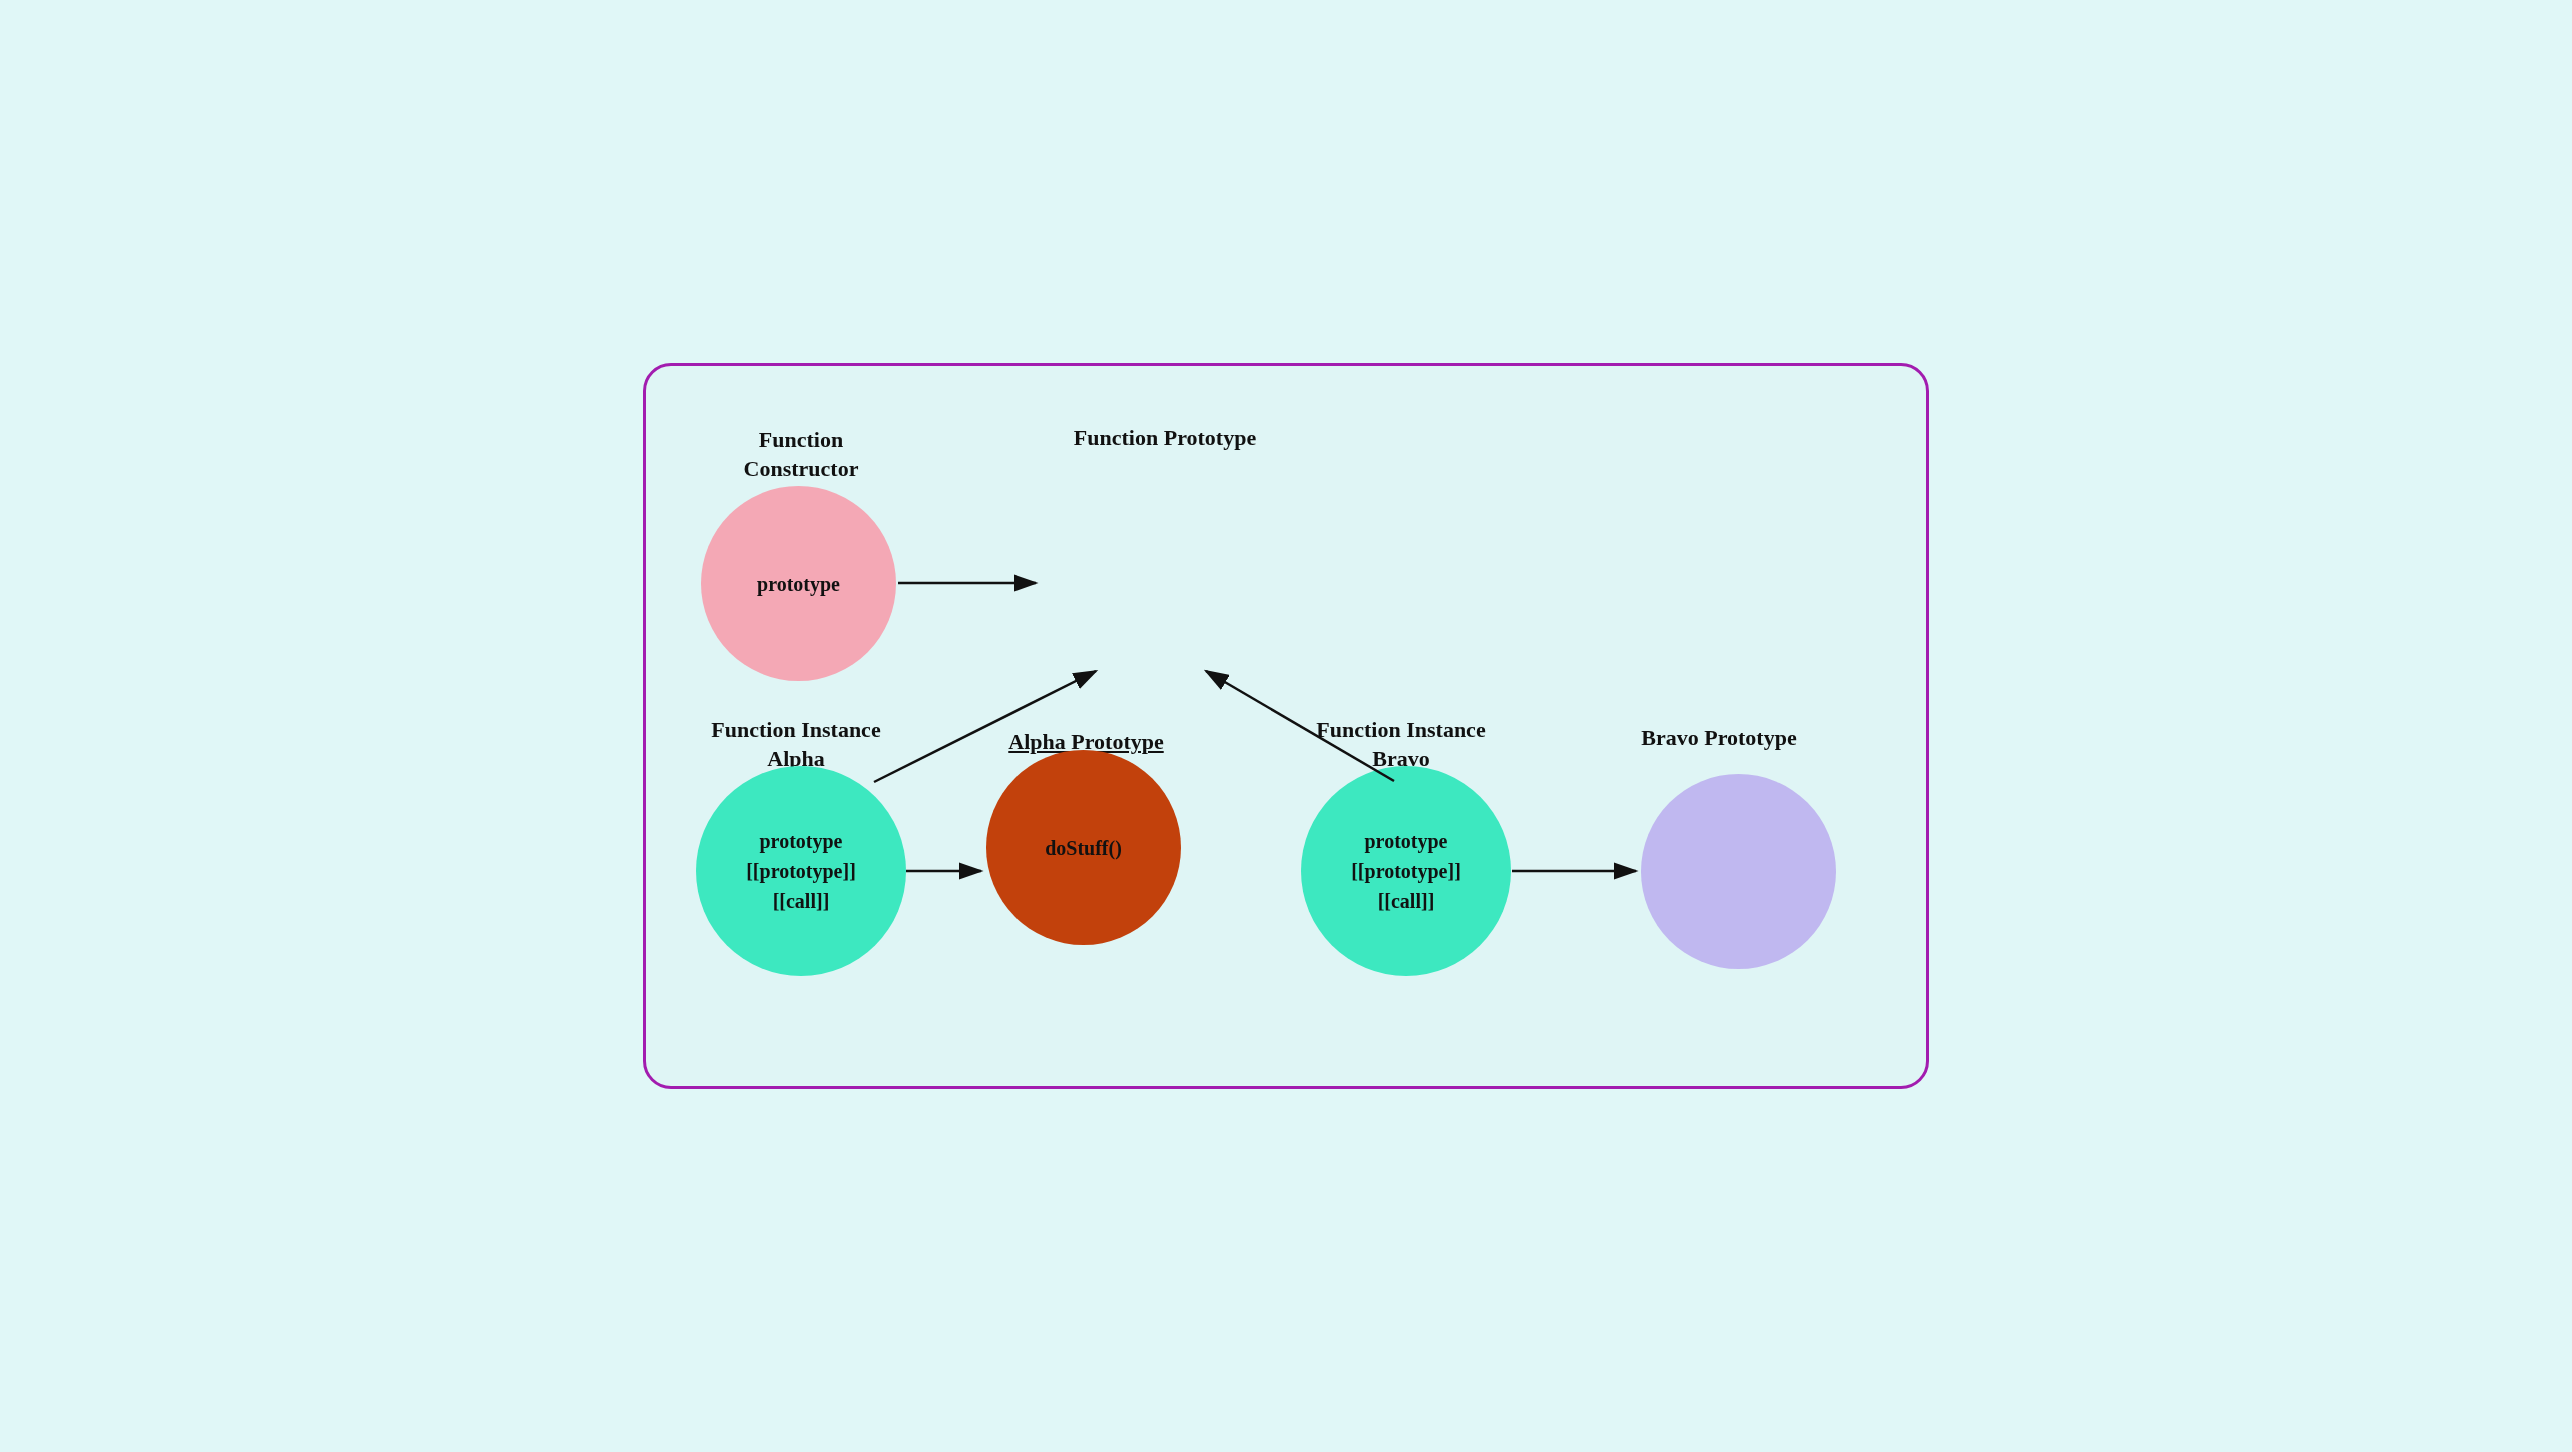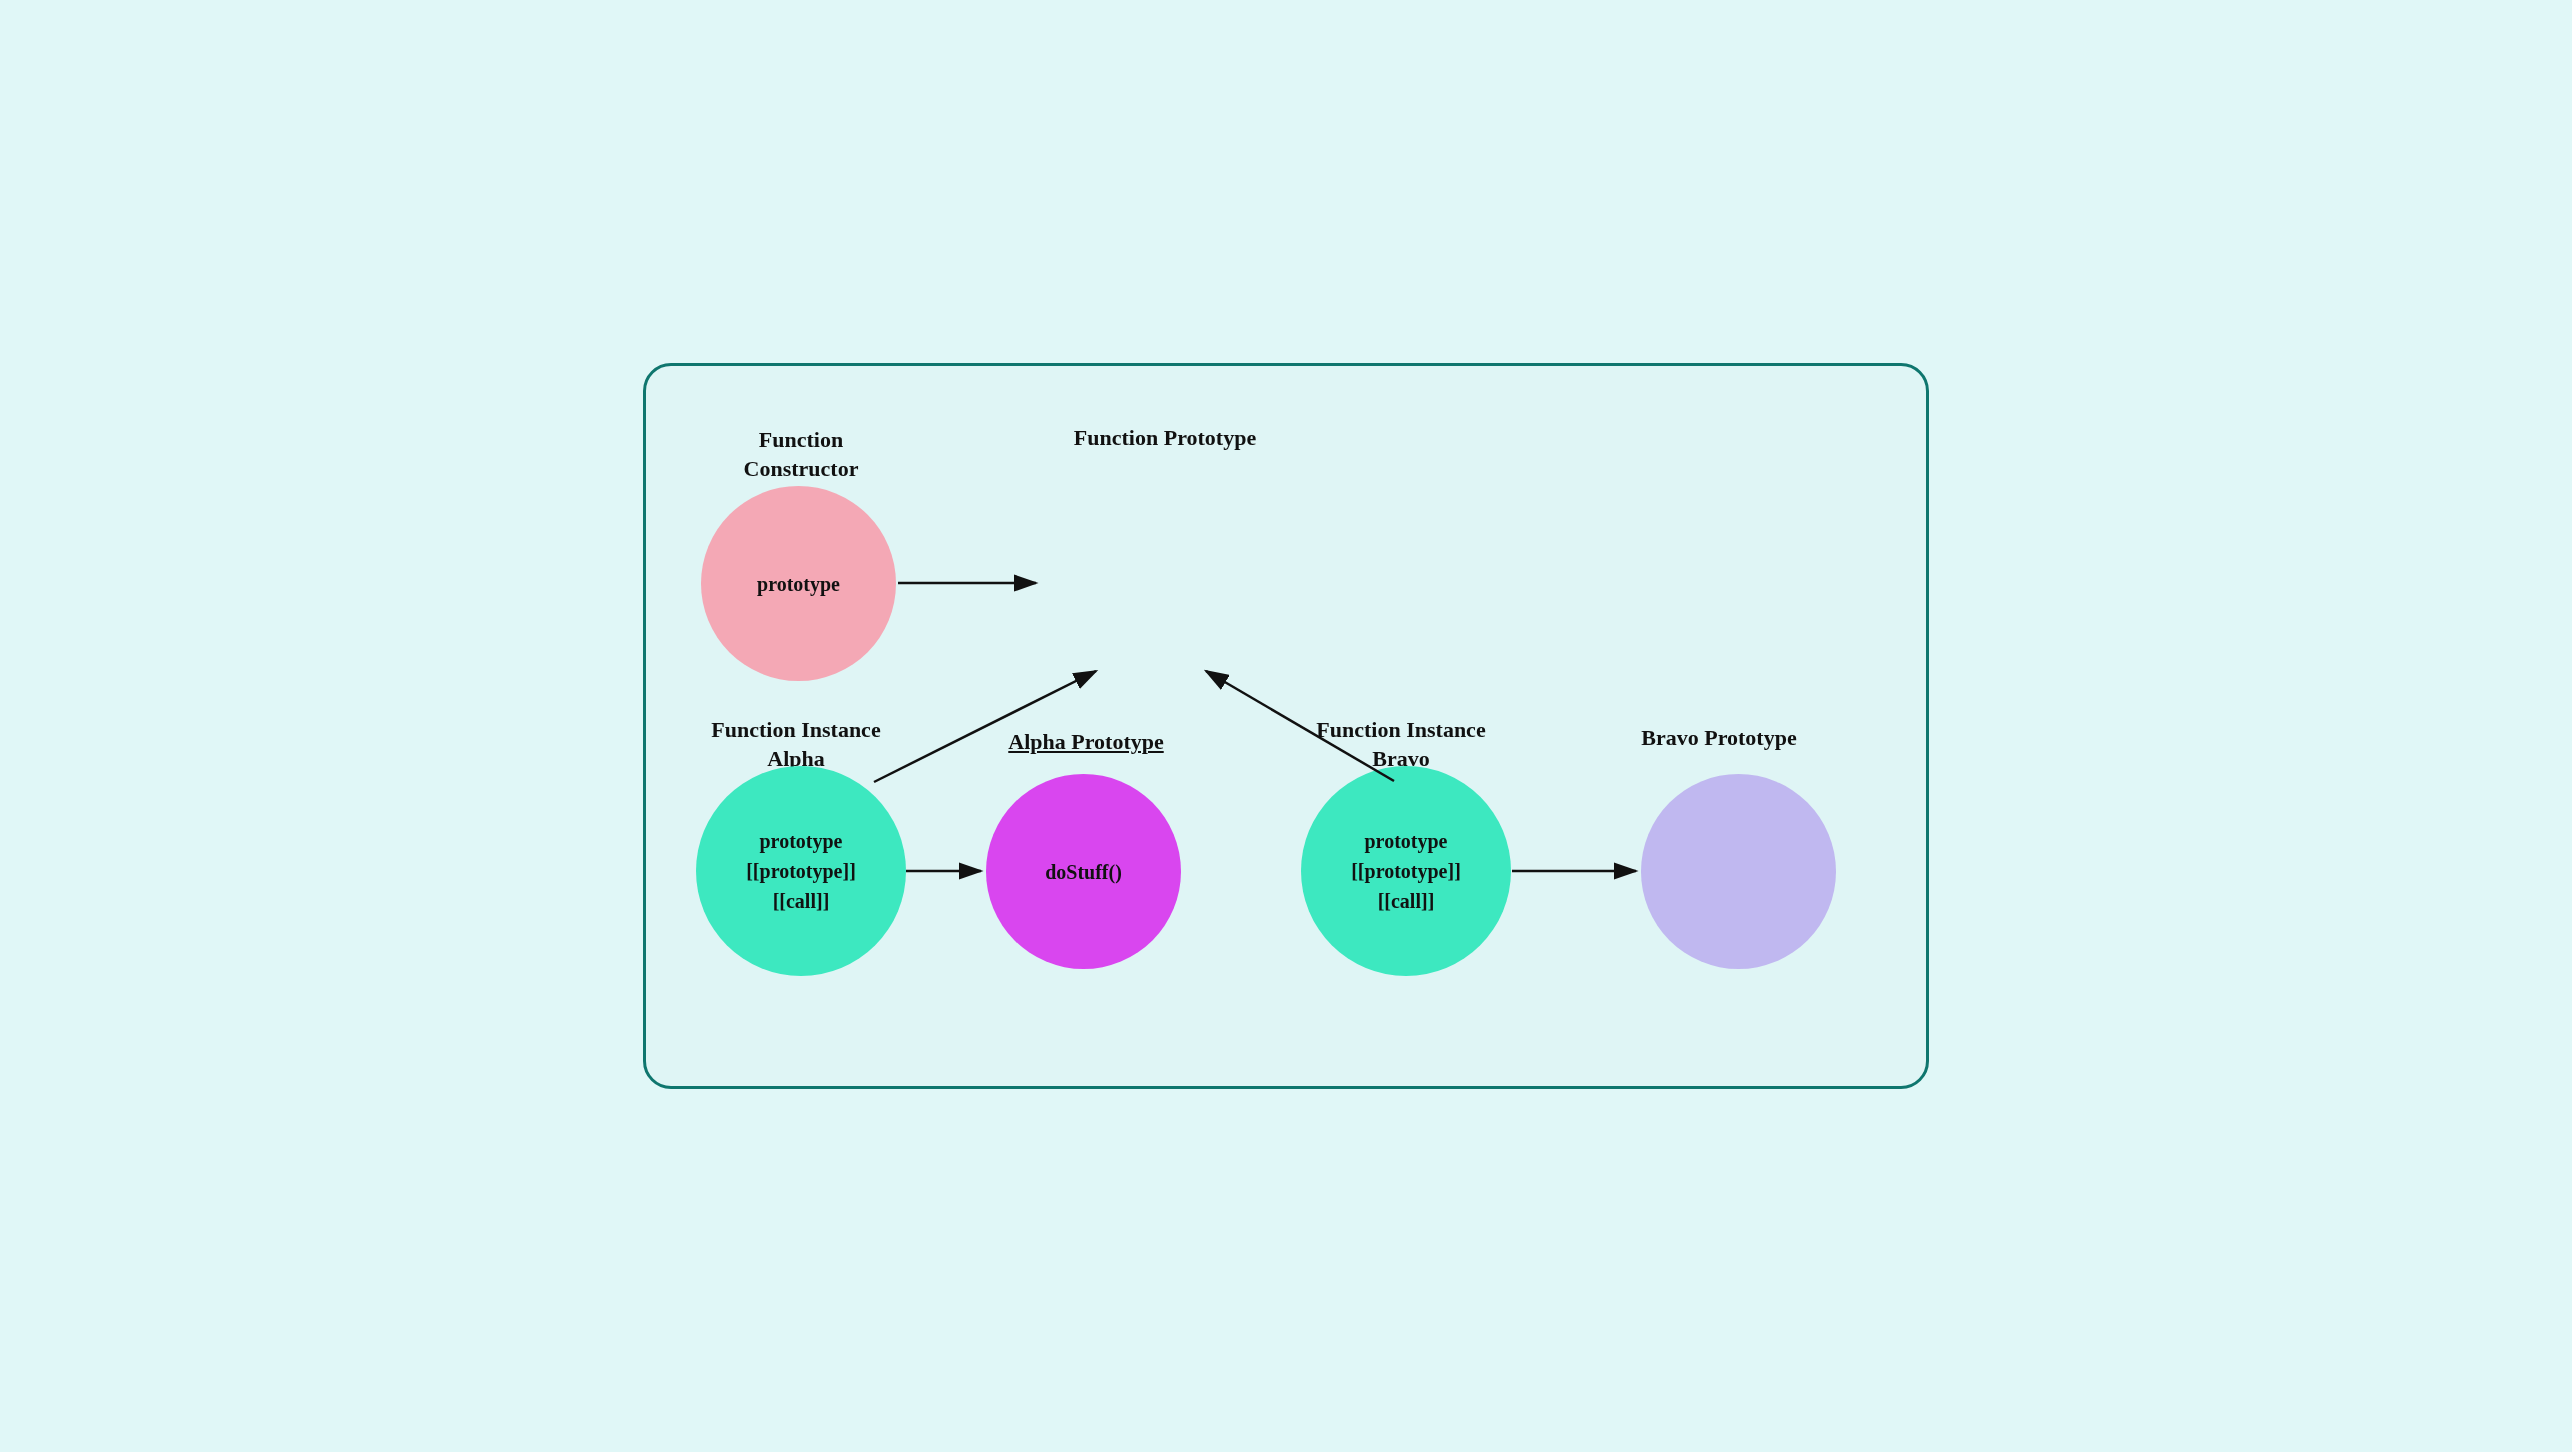--- a/index.html
+++ b/index.html
@@ -8,21 +8,21 @@
       background: #e0f7f7;
       display: flex;
       align-items: center;
       justify-content: center;
       min-height: 100vh;
       font-family: 'Georgia', serif;
     }
 
     .diagram-container {
       background: #dff5f5;
-      border: 3px solid #0f766e;
+      border: 3px solid #a21caf;
       border-radius: 28px;
       width: 1286px;
       height: 726px;
       position: relative;
       padding: 40px 50px;
     }
 
     .label {
       position: absolute;
       font-size: 22px;
@@ -63,24 +63,24 @@
 
     .circle-alpha {
       background: #3de8c0;
       width: 210px;
       height: 210px;
       top: 400px;
       left: 50px;
     }
 
     .circle-alpha-proto {
-      background: #d946ef;
+      background: #c2410c;
       width: 195px;
       height: 195px;
-      top: 408px;
+      top: 384px;
       left: 340px;
     }
 
     .circle-bravo {
       background: #3de8c0;
       width: 210px;
       height: 210px;
       top: 400px;
       left: 655px;
     }

